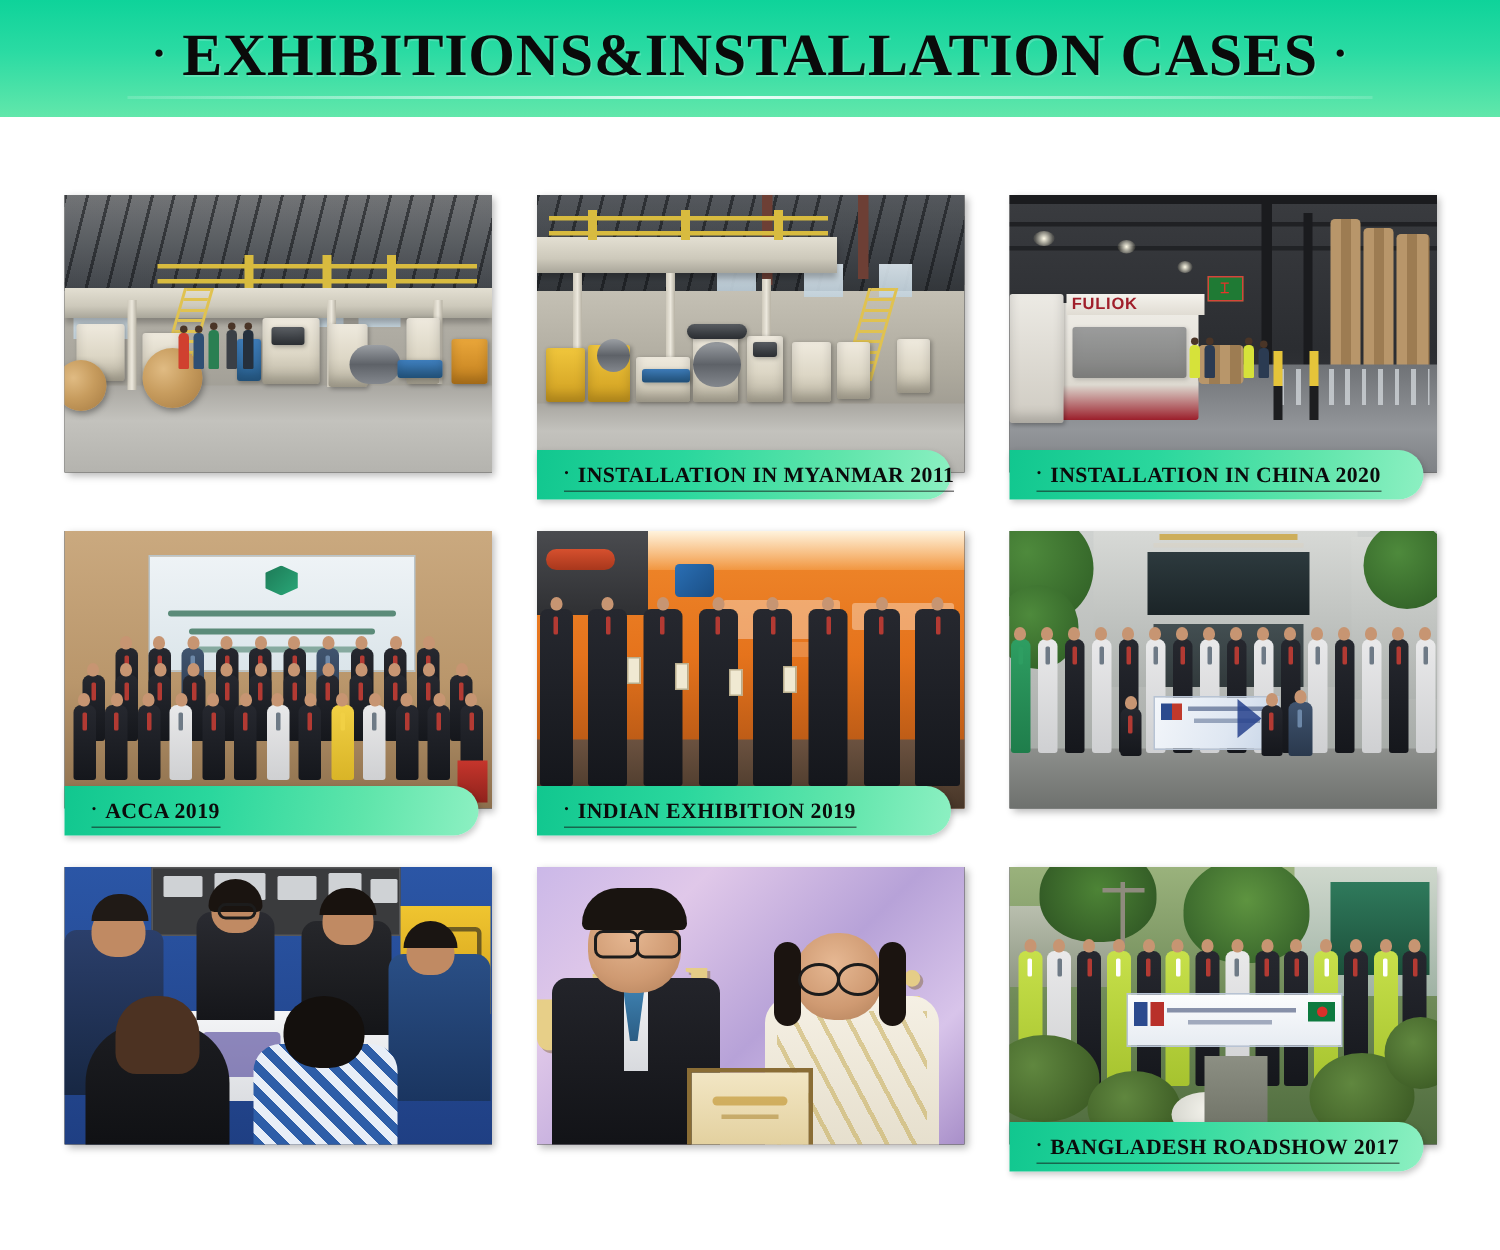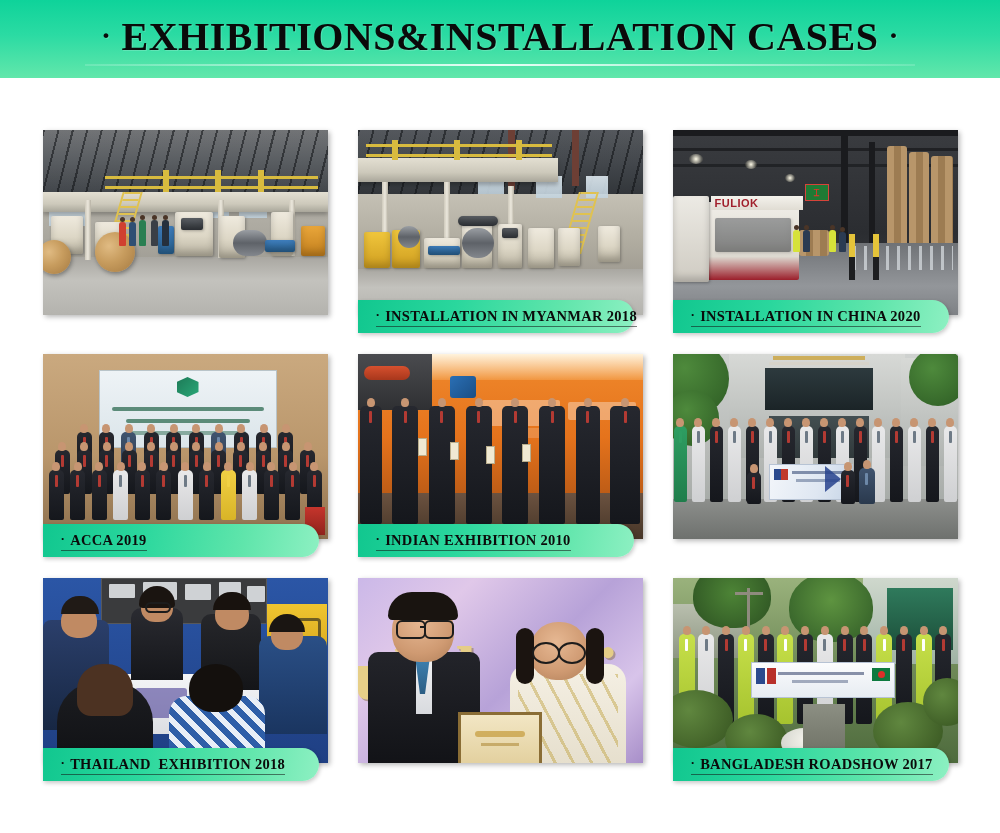--- a/index.html
+++ b/index.html
@@ -416,21 +416,21 @@
         <div class="machine blue" style="left:70px;top:116px;width:32px;height:9px;"></div>
         <div class="machine" style="left:140px;top:94px;width:24px;height:44px;"></div>
         <div class="machine dark" style="left:144px;top:98px;width:16px;height:10px;"></div>
         <div class="machine" style="left:170px;top:98px;width:26px;height:40px;"></div>
         <div class="machine" style="left:200px;top:98px;width:22px;height:38px;"></div>
         <div class="machine" style="left:240px;top:96px;width:22px;height:36px;"></div>
         <div class="machine dark" style="left:100px;top:86px;width:40px;height:10px;border-radius:5px;"></div>
       </div>
     </div>
     <div class="caption-bar">
-      <span class="caption-text"><span class="bullet">·</span><span>INSTALLATION IN MYANMAR 2018</span></span>
+      <span class="caption-text"><span class="bullet">·</span><span>INSTALLATION IN MYANMAR 2011</span></span>
     </div>
   </div>
 
   <div class="case-card">
     <div class="photo-frame">
       <div class="scene">
         <div class="dark-hall"></div>
         <div class="steel-beam" style="left:0;top:0;right:0;height:6px;"></div>
         <div class="steel-beam" style="left:0;top:18px;right:0;height:3px;opacity:0.8;"></div>
         <div class="steel-beam" style="left:0;top:34px;right:0;height:3px;opacity:0.7;"></div>
@@ -547,21 +547,21 @@
           <div class="person" style="width:24px;height:118px;"></div>
           <div class="person" style="width:30px;height:118px;"></div>
         </div>
         <div style="position:absolute;left:60px;top:84px;width:7px;height:16px;background:#f0e9d2;border:1px solid #b9ae8d;"></div>
         <div style="position:absolute;left:92px;top:88px;width:7px;height:16px;background:#f0e9d2;border:1px solid #b9ae8d;"></div>
         <div style="position:absolute;left:128px;top:92px;width:7px;height:16px;background:#f0e9d2;border:1px solid #b9ae8d;"></div>
         <div style="position:absolute;left:164px;top:90px;width:7px;height:16px;background:#f0e9d2;border:1px solid #b9ae8d;"></div>
       </div>
     </div>
     <div class="caption-bar">
-      <span class="caption-text"><span class="bullet">·</span><span>INDIAN EXHIBITION 2010</span></span>
+      <span class="caption-text"><span class="bullet">·</span><span>INDIAN EXHIBITION 2019</span></span>
     </div>
   </div>
 
   <div class="case-card">
     <div class="photo-frame">
       <div class="scene">
         <div class="bld-bg"></div>
         <div class="bld-face" style="left:56px;top:0;width:176px;height:104px;"></div>
         <div class="bld-glass" style="left:92px;top:14px;width:108px;height:42px;"></div>
         <div class="bld-glass" style="left:96px;top:62px;width:100px;height:42px;opacity:0.85;"></div>
@@ -629,23 +629,20 @@
         <div style="position:absolute;left:170px;top:14px;width:38px;height:18px;background:#18120e;border-radius:18px 18px 0 0;"></div>
         <div style="position:absolute;left:216px;top:58px;width:68px;height:98px;background:linear-gradient(180deg,#2a4f86,#1a3560);border-radius:10px 10px 0 0;"></div>
         <div class="head skin" style="left:228px;top:42px;width:32px;height:30px;"></div>
         <div style="position:absolute;left:226px;top:36px;width:36px;height:18px;background:#1a1512;border-radius:18px 18px 0 0;"></div>
         <div style="position:absolute;left:14px;top:104px;width:96px;height:82px;background:linear-gradient(180deg,#1c1d21,#101114);border-radius:40px 40px 0 0;"></div>
         <div style="position:absolute;left:34px;top:86px;width:56px;height:52px;background:#4c3222;border-radius:26px 26px 14px 14px;"></div>
         <div style="position:absolute;left:126px;top:118px;width:96px;height:68px;background:repeating-linear-gradient(45deg,#2e5ea8 0 6px,#e8eef7 6px 12px);border-radius:18px 18px 0 0;"></div>
         <div class="head" style="left:146px;top:86px;width:54px;height:48px;"></div>
       </div>
     </div>
-    <div class="caption-bar">
-      <span class="caption-text"><span class="bullet">·</span><span>THAILAND  EXHIBITION 2018</span></span>
-    </div>
   </div>
 
   <div class="case-card">
     <div class="photo-frame">
       <div class="scene">
         <div class="stage-bg"></div>
         <div class="stage-letter" style="left:-4px;top:56px;font-size:72px;">ul</div>
         <div class="stage-letter" style="left:98px;top:52px;font-size:76px;">l</div>
         <div class="stage-letter" style="left:240px;top:54px;font-size:74px;">i</div>
         <div class="suit" style="left:10px;top:74px;width:112px;height:112px;"></div>

